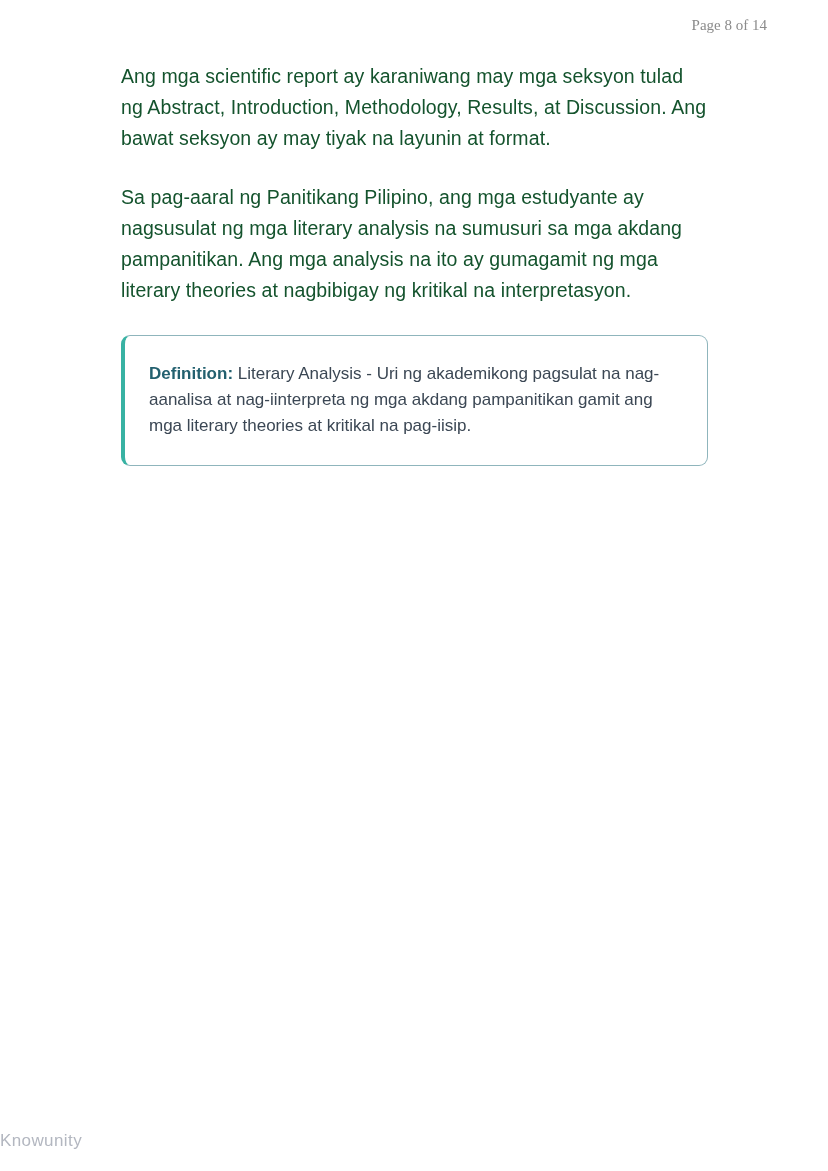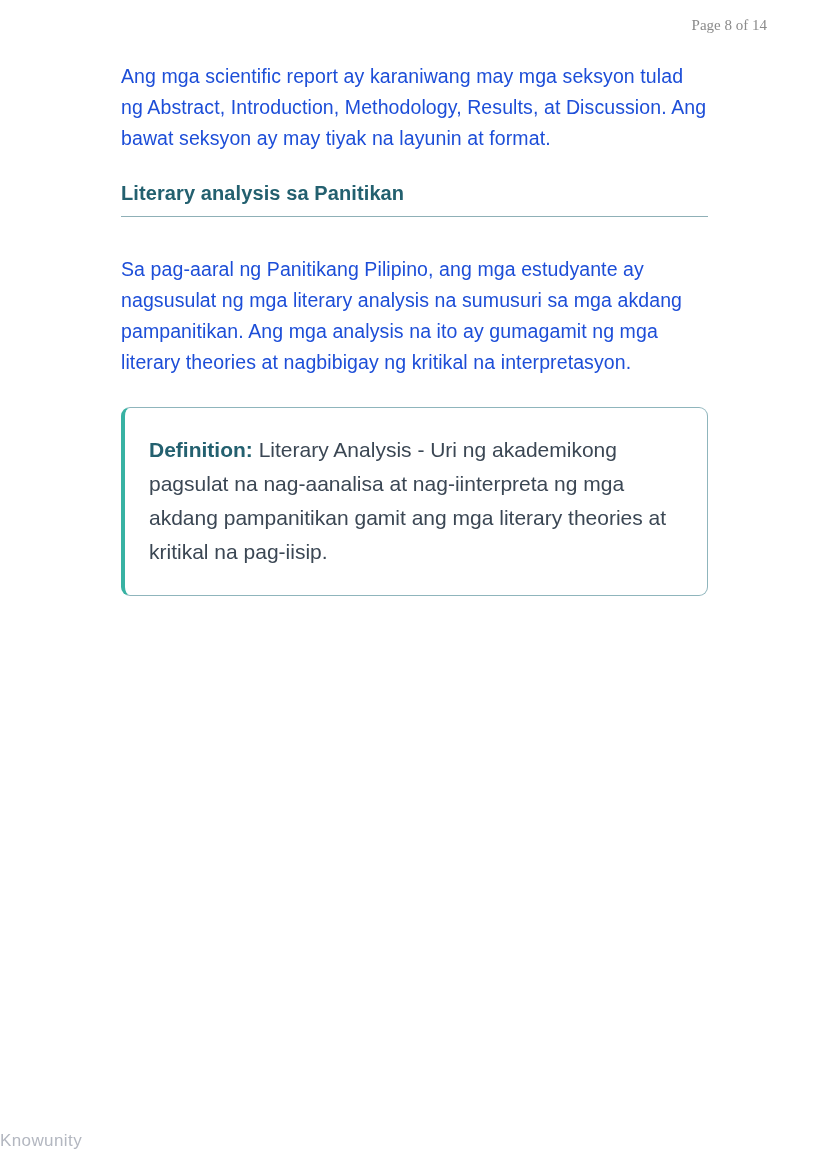--- a/index.html
+++ b/index.html
@@ -31,21 +31,21 @@
   .content {
     position: absolute;
     left: 121px;
     top: 61px;
     width: 587px;
   }
 
   .body-paragraph {
     font-size: 19.5px;
     line-height: 31px;
-    color: #1d4ed8;
+    color: #14532d;
     letter-spacing: 0.1px;
   }
 
   .para-1 { margin-bottom: 28px; }
   .para-2 { margin-bottom: 29px; }
   .para-3 { margin-bottom: 37px; }
 
   .section-heading {
     font-size: 20px;
     font-weight: bold;
@@ -54,22 +54,22 @@
     padding-bottom: 11px;
     border-bottom: 1.5px solid #8fb0b7;
     margin-bottom: 37px;
   }
 
   .definition-box {
     border: 1px solid #8fb5bc;
     border-left: 4px solid #38b2a3;
     border-radius: 9px;
     padding: 25px 28px 26px 24px;
-    font-size: 21px;
-    line-height: 34px;
+    font-size: 17px;
+    line-height: 26px;
     color: #3b4754;
   }
 
   .definition-label {
     font-weight: bold;
     color: #23606f;
   }
 
   .footer-brand {
     position: absolute;
@@ -86,21 +86,20 @@
 <body>
 
 <div class="page">
 
   <div class="page-number">Page 8 of 14</div>
 
   <div class="content">
 
     <p class="body-paragraph para-1">Ang mga scientific report ay karaniwang may mga seksyon tulad ng Abstract, Introduction, Methodology, Results, at Discussion. Ang bawat seksyon ay may tiyak na layunin at format.</p>
 
-    <h2 class="section-heading">Literary analysis sa Panitikan</h2>
 
     <p class="body-paragraph para-2">Sa pag-aaral ng Panitikang Pilipino, ang mga estudyante ay nagsusulat ng mga literary analysis na sumusuri sa mga akdang pampanitikan. Ang mga analysis na ito ay gumagamit ng mga literary theories at nagbibigay ng kritikal na interpretasyon.</p>
 
 
     <div class="definition-box">
       <span class="definition-label">Definition:</span><span> Literary Analysis - Uri ng akademikong pagsulat na nag-aanalisa at nag-iinterpreta ng mga akdang pampanitikan gamit ang mga literary theories at kritikal na pag-iisip.</span>
     </div>
 
   </div>
 

